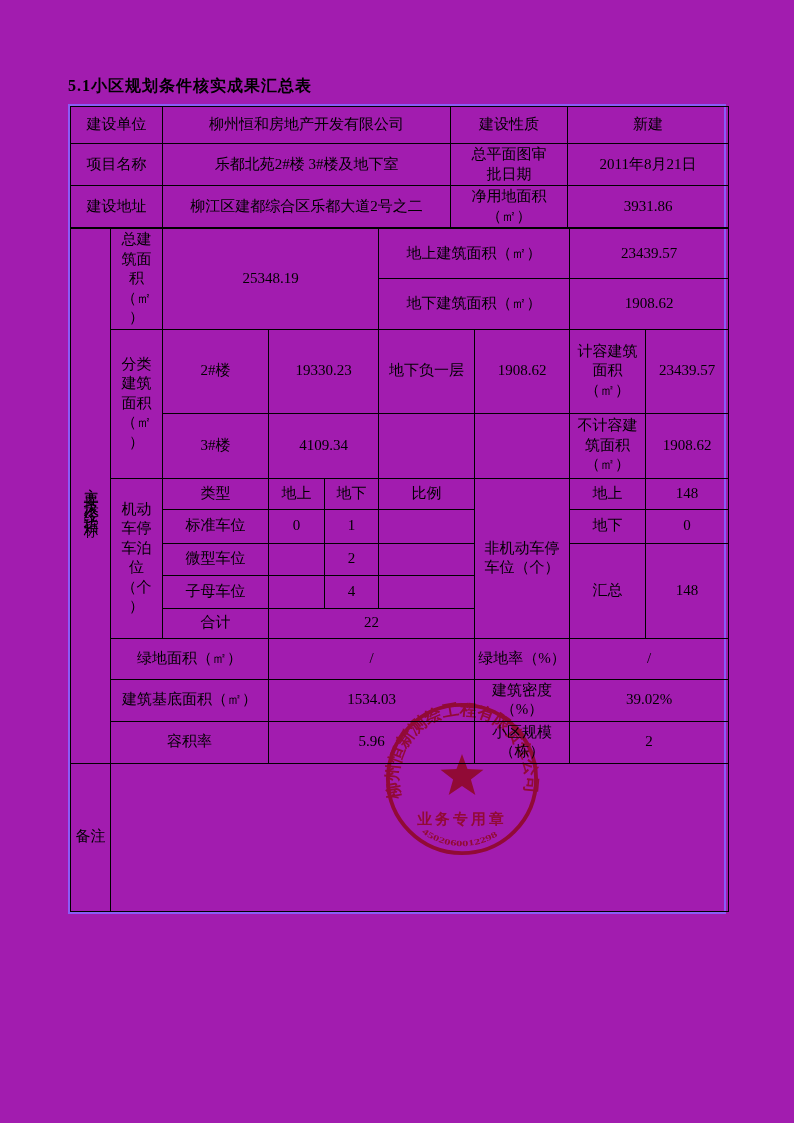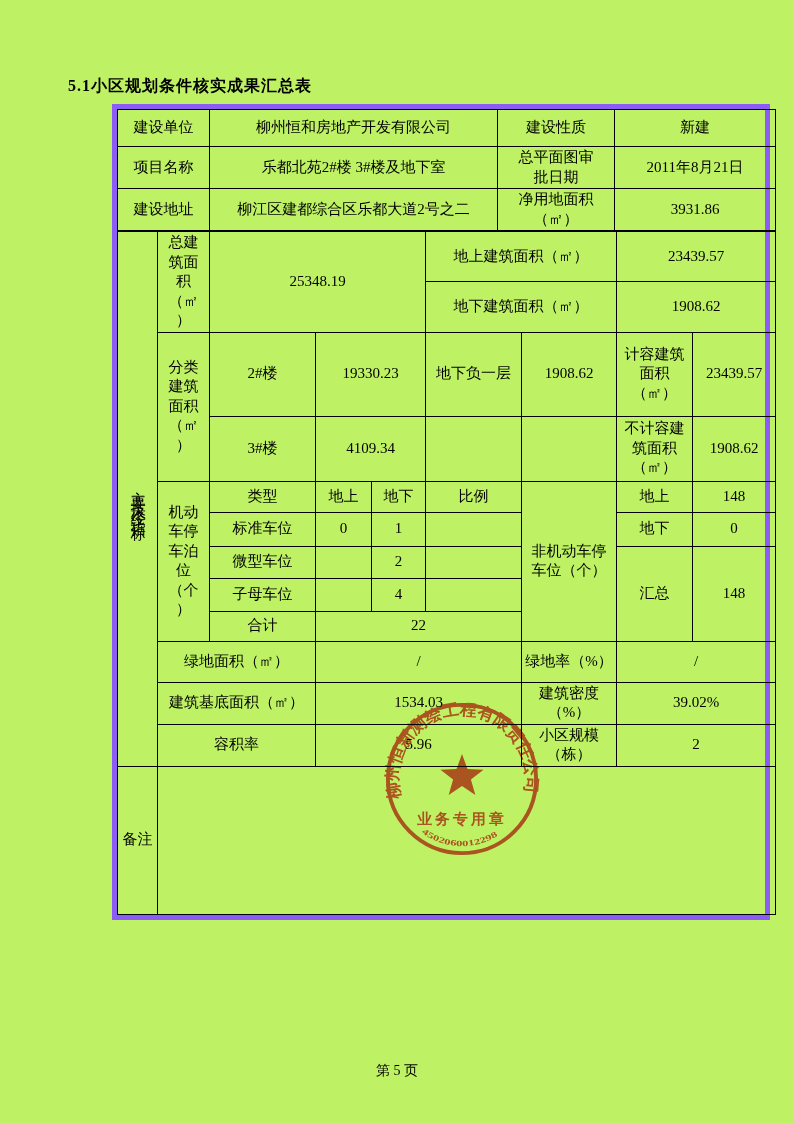--- a/index.html
+++ b/index.html
@@ -3,40 +3,39 @@
 <meta charset="utf-8">
 <style>
   :root { --stamp-color: #e2463a; }
   * { box-sizing: border-box; }
   html,body { margin:0; padding:0; background:#ffffff; }
   .page {
     position: relative;
     width: 794px;
     height: 1123px;
     margin: 0 auto;
-    background: #bef264;
+    background: #a21caf;
     color: #000;
     font-family: "Liberation Serif", "DejaVu Serif", serif;
     overflow: hidden;
   }
   .doc-title {
     position: absolute;
     left: 68px;
     top: 76px;
     font-size: 16px;
     font-weight: bold;
     letter-spacing: 1px;
   }
   .tbl-wrap {
     position: absolute;
     left: 68px;
     top: 104px;
     width: 658px;
-    border: 5px solid #8b5cf6;
-    margin-left: 44px;
+    border: 2px solid #8b5cf6;
   }
   table {
     border-collapse: collapse;
     table-layout: fixed;
     width: 658px;
   }
   td {
     border: 1px solid #000;
     text-align: center;
     vertical-align: middle;
@@ -269,15 +268,14 @@
     <text class="stamp-company" font-size="21">
       <textPath href="#arcTop" textLength="300" lengthAdjust="spacingAndGlyphs">柳州恒新测绘工程有限责任公司</textPath>
     </text>
     <polygon class="stamp-star" points="100,68 107.1,87.3 127.6,88 111.4,100.7 117.1,120.5 100,109 82.9,120.5 88.6,100.7 72.4,88 92.9,87.3"></polygon>
     <text class="stamp-subtitle" x="100" y="158" text-anchor="middle" font-size="19">业务专用章</text>
     <text class="stamp-number" font-size="10.5">
       <textPath href="#arcBot" textLength="104" lengthAdjust="spacingAndGlyphs">4502060012298</textPath>
     </text>
   </svg>
 
-  <div class="page-footer">第 5 页</div>
 
 </div>
 
 </body></html>

